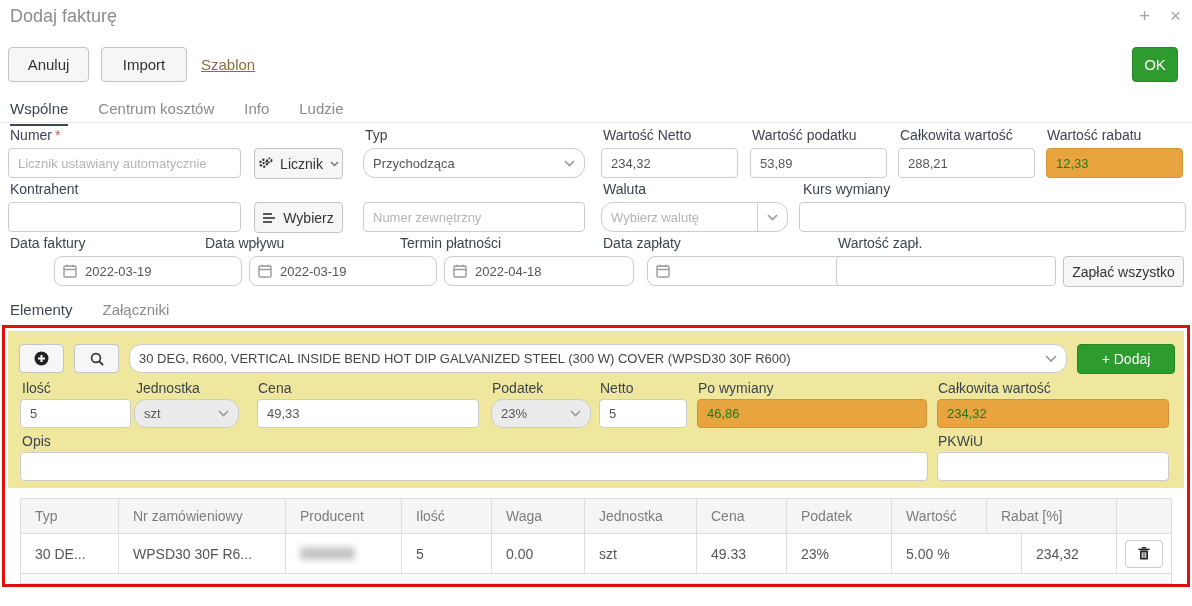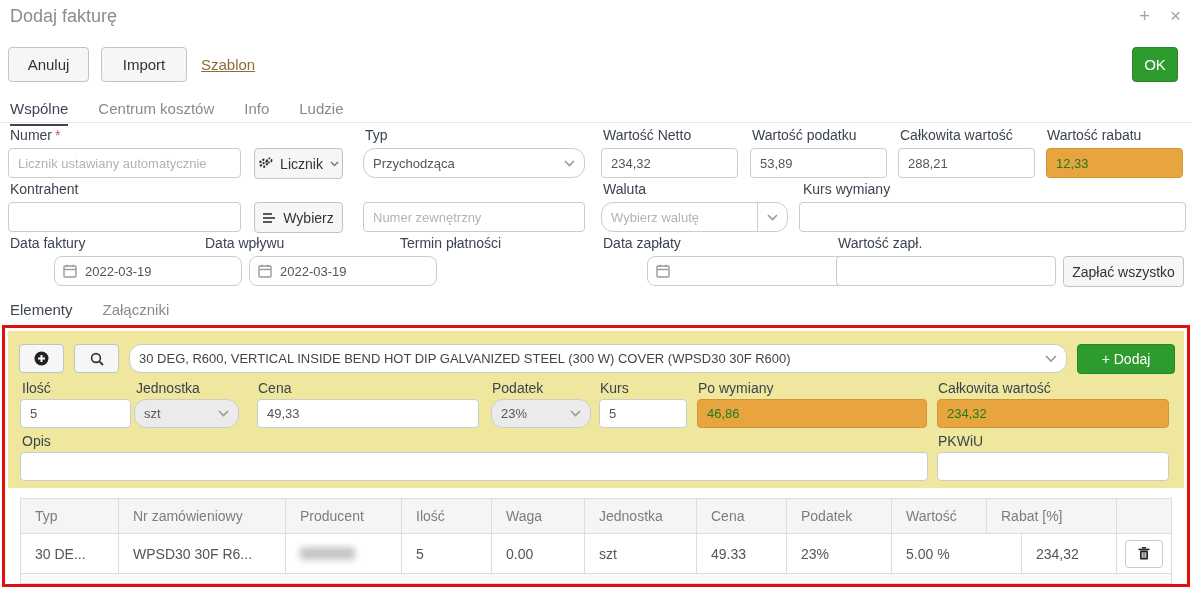--- a/index.html
+++ b/index.html
@@ -167,20 +167,31 @@
     <span class="cal">
         <svg width="14" height="14" viewBox="0 0 14 14">
           <rect x="1" y="2" width="12" height="11" rx="1" fill="none" stroke="#9a9a9a" stroke-width="1.4"></rect>
           <line x1="1" y1="5.5" x2="13" y2="5.5" stroke="#9a9a9a" stroke-width="1.4"></line>
           <line x1="4" y1="0.8" x2="4" y2="3" stroke="#9a9a9a" stroke-width="1.4"></line>
           <line x1="10" y1="0.8" x2="10" y2="3" stroke="#9a9a9a" stroke-width="1.4"></line>
         </svg>
       </span>
     <span>2022-03-19</span>
   </div>
+  <div class="date" style="left:398px;top:256px;width:190px;">
+    <span class="cal">
+        <svg width="14" height="14" viewBox="0 0 14 14">
+          <rect x="1" y="2" width="12" height="11" rx="1" fill="none" stroke="#9a9a9a" stroke-width="1.4"></rect>
+          <line x1="1" y1="5.5" x2="13" y2="5.5" stroke="#9a9a9a" stroke-width="1.4"></line>
+          <line x1="4" y1="0.8" x2="4" y2="3" stroke="#9a9a9a" stroke-width="1.4"></line>
+          <line x1="10" y1="0.8" x2="10" y2="3" stroke="#9a9a9a" stroke-width="1.4"></line>
+        </svg>
+      </span>
+    <span>2022-04-18</span>
+  </div>
   <div class="date" style="left:601px;top:256px;width:220px;">
     <span class="cal">
         <svg width="14" height="14" viewBox="0 0 14 14">
           <rect x="1" y="2" width="12" height="11" rx="1" fill="none" stroke="#9a9a9a" stroke-width="1.4"></rect>
           <line x1="1" y1="5.5" x2="13" y2="5.5" stroke="#9a9a9a" stroke-width="1.4"></line>
           <line x1="4" y1="0.8" x2="4" y2="3" stroke="#9a9a9a" stroke-width="1.4"></line>
           <line x1="10" y1="0.8" x2="10" y2="3" stroke="#9a9a9a" stroke-width="1.4"></line>
         </svg>
       </span>
     <span></span>
@@ -220,21 +231,21 @@
             <path d="M1 1 L6 6 L11 1" stroke="#999" stroke-width="1.7" fill="none"></path>
           </svg>
         </span>
     </div>
     <button class="btn btn-green" style="left:1072px;top:16px;width:98px;height:30px;font-size:14px;">+ Dodaj</button>
 
     <div class="label" style="left:17px;top:52px;">Ilość</div>
     <div class="label" style="left:131px;top:52px;">Jednostka</div>
     <div class="label" style="left:253px;top:52px;">Cena</div>
     <div class="label" style="left:487px;top:52px;">Podatek</div>
-    <div class="label" style="left:595px;top:52px;">Kurs</div>
+    <div class="label" style="left:595px;top:52px;">Netto</div>
     <div class="label" style="left:693px;top:52px;">Po wymiany</div>
     <div class="label" style="left:933px;top:52px;">Całkowita wartość</div>
 
     <input class="inp" style="left: 15px; top: 71px; width: 111px; height: 29px;" value="5">
     <div class="sel gray" style="left:129px;top:71px;width:105px;height:29px;">
       <span class="txt">szt</span>
       <span class="chev">
           <svg width="11" height="7" viewBox="0 0 11 7">
             <path d="M1 1 L5.5 5.5 L10 1" stroke="#999" stroke-width="1.6" fill="none"></path>
           </svg>

